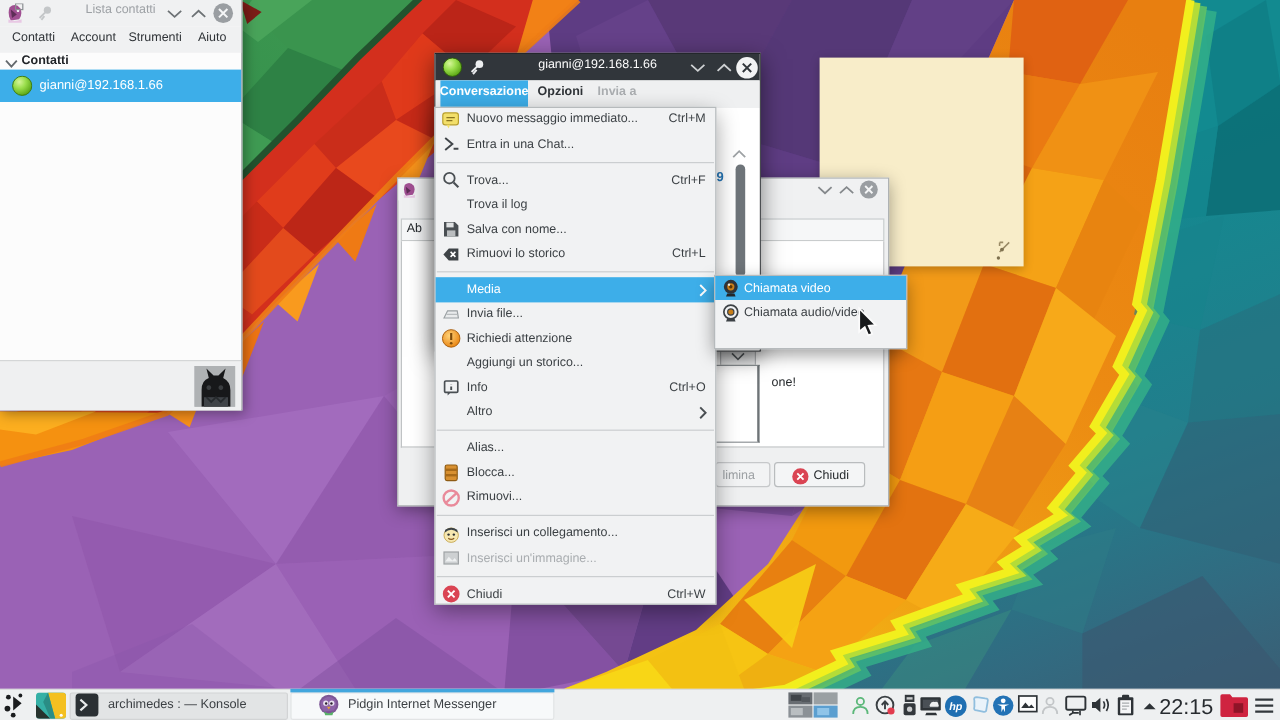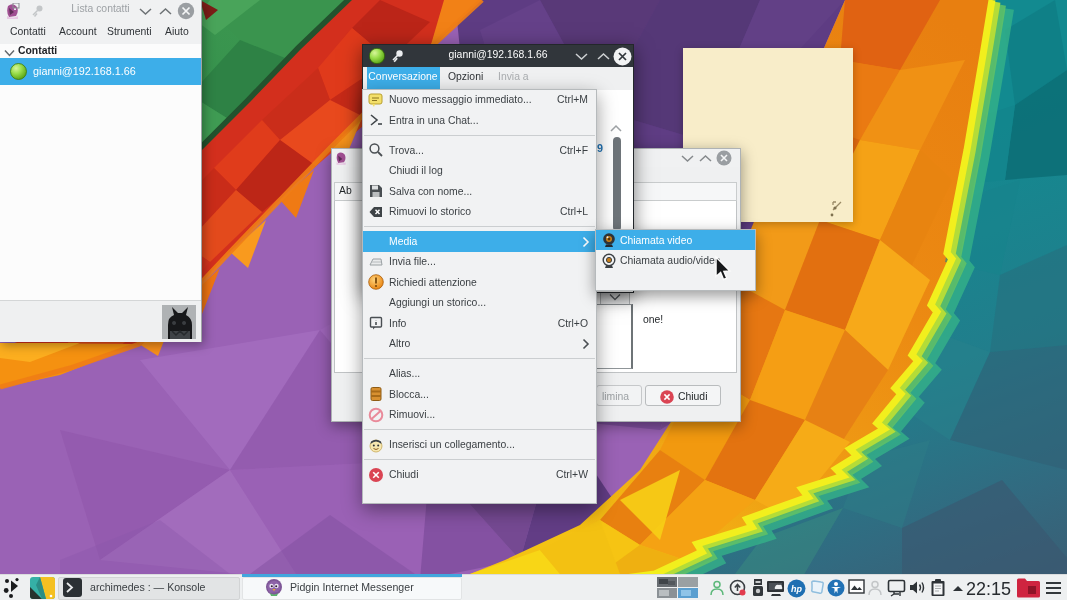--- a/index.html
+++ b/index.html
@@ -323,21 +323,21 @@
       </svg>
     <svg class="abs" style="left:234px;top:7px" width="13" height="9">
         <path d="M1,7 L6.5,2 L12,7" stroke="#ced1d3" stroke-width="1.5" fill="none"></path>
       </svg>
     <svg class="abs" style="left:250px;top:1.5px" width="19" height="19">
       <circle cx="9.5" cy="9.5" r="9" fill="#f2f3f4"></circle>
       <path d="M6,6 L13,13 M13,6 L6,13" stroke="#31363b" stroke-width="1.7"></path>
     </svg>
   </div>
 
-  <div class="abs" style="left:0;top:22px;width:270px;height:22.5px;background:#eff0f1;font-size:10.4px;color:#2f3337;">
+  <div class="abs" style="left:0;top:22px;width:270px;height:22.5px;background:#eff0f1;font-size:10.4px;color:#2f3337;font-weight:bold;">
     <div class="abs" style="left:3.5px;top:0;width:73px;height:22.5px;background:#3daee9;color:#fff;text-align:center;padding-top:4px;box-sizing:border-box;">Conversazione</div>
     <span class="abs" style="left:85px;top:4px">Opzioni</span>
     <span class="abs" style="left:135px;top:4px;color:#aaadb0">Invia a</span>
   </div>
 
   <div class="abs" style="left:0;top:44.5px;width:270px;height:202px;background:#ffffff;">
     <div class="abs" style="left:234px;top:52px;font-size:10.8px;font-weight:bold;color:#2475b6;">9</div>
     <svg class="abs" style="left:246px;top:33px" width="14" height="10">
         <path d="M2,8 L7,3 L12,8" stroke="#9ea2a5" stroke-width="1.5" fill="none"></path>
       </svg>
@@ -366,21 +366,21 @@
   <div class="mi">
       <span class="ic"><svg width="16" height="16">
           <circle cx="6.5" cy="6.5" r="4.4" stroke="#4a4f53" stroke-width="1.5" fill="none"></circle>
           <path d="M10,10 L14,14" stroke="#4a4f53" stroke-width="1.8"></path>
         </svg></span>
     <span class="lab">Trova...</span>
       <span class="sc">Ctrl+F</span>
     </div>
   <div class="mi">
       <span class="ic"></span>
-      <span class="lab">Chiudi il log</span>
+      <span class="lab">Trova il log</span>
     </div>
   <div class="mi">
       <span class="ic"><svg width="16" height="16">
           <path d="M2,2 L11,2 L14,5 L14,14 L2,14 Z" fill="#494e52"></path>
           <rect x="4" y="2.5" width="6" height="4" fill="#dfe1e2"></rect>
           <rect x="4.5" y="9" width="7" height="5" fill="#babdbf"></rect>
         </svg></span>
     <span class="lab">Salva con nome...</span>
     </div>
   <div class="mi">
@@ -463,20 +463,27 @@
   <div class="msep"></div>
   <div class="mi">
       <span class="ic"><svg width="16" height="16">
           <circle cx="8" cy="9" r="6" fill="#f6e7b0" stroke="#c8a955" stroke-width=".8"></circle>
           <path d="M2.5,7 Q8,2 13.5,7 L13,4.5 Q8,1 3,4.5 Z" fill="#3c4348"></path>
           <circle cx="5.8" cy="8.5" r="1" fill="#2c3034"></circle>
           <circle cx="10.2" cy="8.5" r="1" fill="#2c3034"></circle>
           <path d="M5.5,11.5 q2.5,2 5,0" stroke="#8a5c20" stroke-width="1" fill="none"></path>
         </svg></span>
     <span class="lab">Inserisci un collegamento...</span>
+    </div>
+  <div class="mi dis">
+      <span class="ic"><svg width="16" height="16">
+          <rect x="2" y="3" width="12" height="10" fill="#cdd0d2" stroke="#9fa3a6" stroke-width="1"></rect>
+          <path d="M3,11 l3,-4 3,3 2,-2 2,3 z" fill="#eef0f1"></path>
+        </svg></span>
+    <span class="lab">Inserisci un'immagine...</span>
     </div>
   <div class="msep"></div>
   <div class="mi">
       <span class="ic"><svg width="16" height="16">
           <circle cx="8" cy="8" r="7" fill="#da4453"></circle>
           <path d="M5.2,5.2 L10.8,10.8 M10.8,5.2 L5.2,10.8" stroke="#fff" stroke-width="1.6"></path>
         </svg></span>
     <span class="lab">Chiudi</span>
       <span class="sc">Ctrl+W</span>
     </div>

